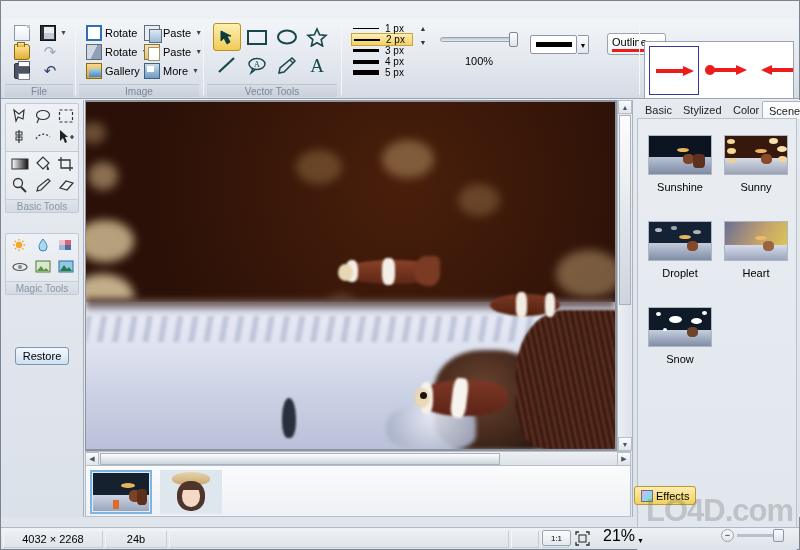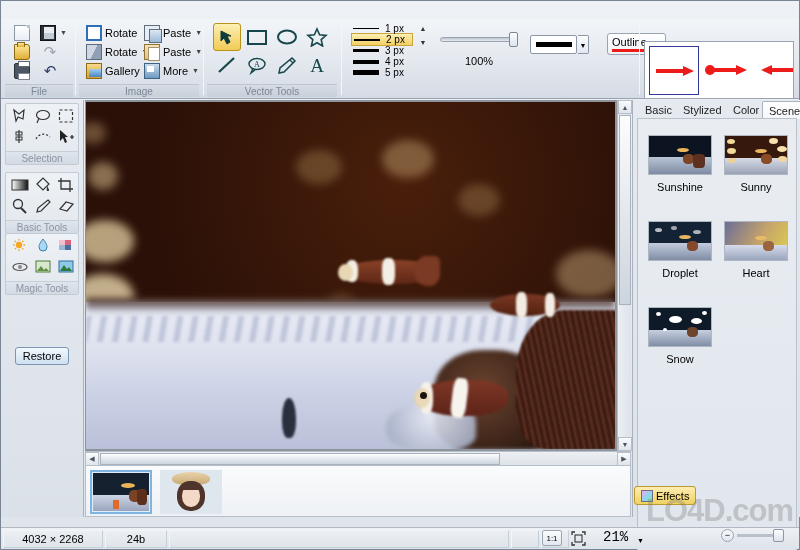--- a/index.html
+++ b/index.html
@@ -175,21 +175,21 @@
      background:linear-gradient(135deg,#f0a8e8,#8ad6f5 55%,#8fe08a);
      border:1px solid #6d6d8a; }
 
   
   #statusbar { position:absolute; left:0; bottom:0; width:798px; height:22px;
      background:linear-gradient(#eef1f5,#dde3ea); border-top:1px solid #b0b9c3;
      display:flex; align-items:center; }
   .scell { height:18px; border:1px solid #c6ced8; border-left-color:#f3f6f9;
      border-top-color:#f3f6f9; display:flex; align-items:center;
      padding:0 6px; font-size:11px; margin-left:2px; }
-  .zbtn { width:20px; height:16px; border:1px solid #9aa4b0; border-radius:2px;
+  .zbtn { width:29px; height:16px; border:1px solid #9aa4b0; border-radius:2px;
      background:linear-gradient(#fbfcfd,#e2e8ef); display:flex;
      align-items:center; justify-content:center; font-size:8px; }
   #zslider { position:absolute; right:8px; bottom:4px; width:70px; height:14px; }
   #watermark { position:absolute; right:6px; bottom:20px; font-size:31px; font-weight:bold;
      color:rgba(120,120,120,.33); letter-spacing:-1px; pointer-events:none; }
 </style>
 </head>
 <body>
 
 <div id="app">
@@ -415,21 +415,21 @@
       </div>
       <div class="ltool" style="left:49px;top:23px;">
         <svg width="18" height="16" viewBox="0 0 18 16">
             <path d="M3 1 L3 12 L6 9 L8 14 L10 13 L8 8 L11 8 Z" fill="#222"></path>
             <path d="M13 8 L17 8 M15 6 L15 10" stroke="#222" stroke-width="1.2"></path>
           </svg>
       </div>
       <div class="ll">Selection</div>
     </div>
 
-    <div class="lgroup" style="top:72px;height:62px;">
+    <div class="lgroup" style="top:51px;height:62px;">
       <div class="ltool" style="left:3px;top:2px;">
         <svg width="18" height="14" viewBox="0 0 18 14">
             <defs>
               <linearGradient id="gd">
                 <stop offset="0" stop-color="#fff"></stop>
                 <stop offset="1" stop-color="#111"></stop>
               </linearGradient>
             </defs>
             <rect x="1" y="2" width="16" height="10" fill="url(#gd)" stroke="#333"></rect>
           </svg>
@@ -734,21 +734,21 @@
 
     <div class="zbtn" style="position:absolute;left:541px;bottom:3px;">
       <span>1:1</span>
     </div>
     <div class="zbtn" style="position:absolute;left:567px;bottom:3px;border:none;background:none;">
       <svg width="15" height="15" viewBox="0 0 15 15">
         <path d="M1 4 L1 1 L4 1 M11 1 L14 1 L14 4 M14 11 L14 14 L11 14 M4 14 L1 14 L1 11" fill="none" stroke="#333" stroke-width="1.3"></path>
         <rect x="4" y="4" width="7" height="7" fill="none" stroke="#333" stroke-width="1.1"></rect>
       </svg>
     </div>
-    <div style="position:absolute;left:602px;bottom:4px;font-size:14px;font-family:Liberation Mono, monospace;">21%</div>
+    <div style="position:absolute;left:602px;bottom:4px;font-size:16px;">21%</div>
     <div style="position:absolute;left:636px;bottom:5px;font-size:7px;">▼</div>
     <div id="zslider">
       <div style="position:absolute;left:0;bottom:3px;width:13px;height:13px;border-radius:50%;
            border:1px solid #9aa4b0;background:linear-gradient(#fbfcfd,#dfe5ec);
            font-size:9px;line-height:11px;text-align:center;">
         <span>−</span>
       </div>
       <div style="position:absolute;left:16px;bottom:8px;width:40px;height:3px;background:#b9c1cb;"></div>
       <div style="position:absolute;left:52px;bottom:3px;width:11px;height:13px;border-radius:2px;
            border:1px solid #8d98a6;background:linear-gradient(#fbfcfd,#dde4ec);"></div>

